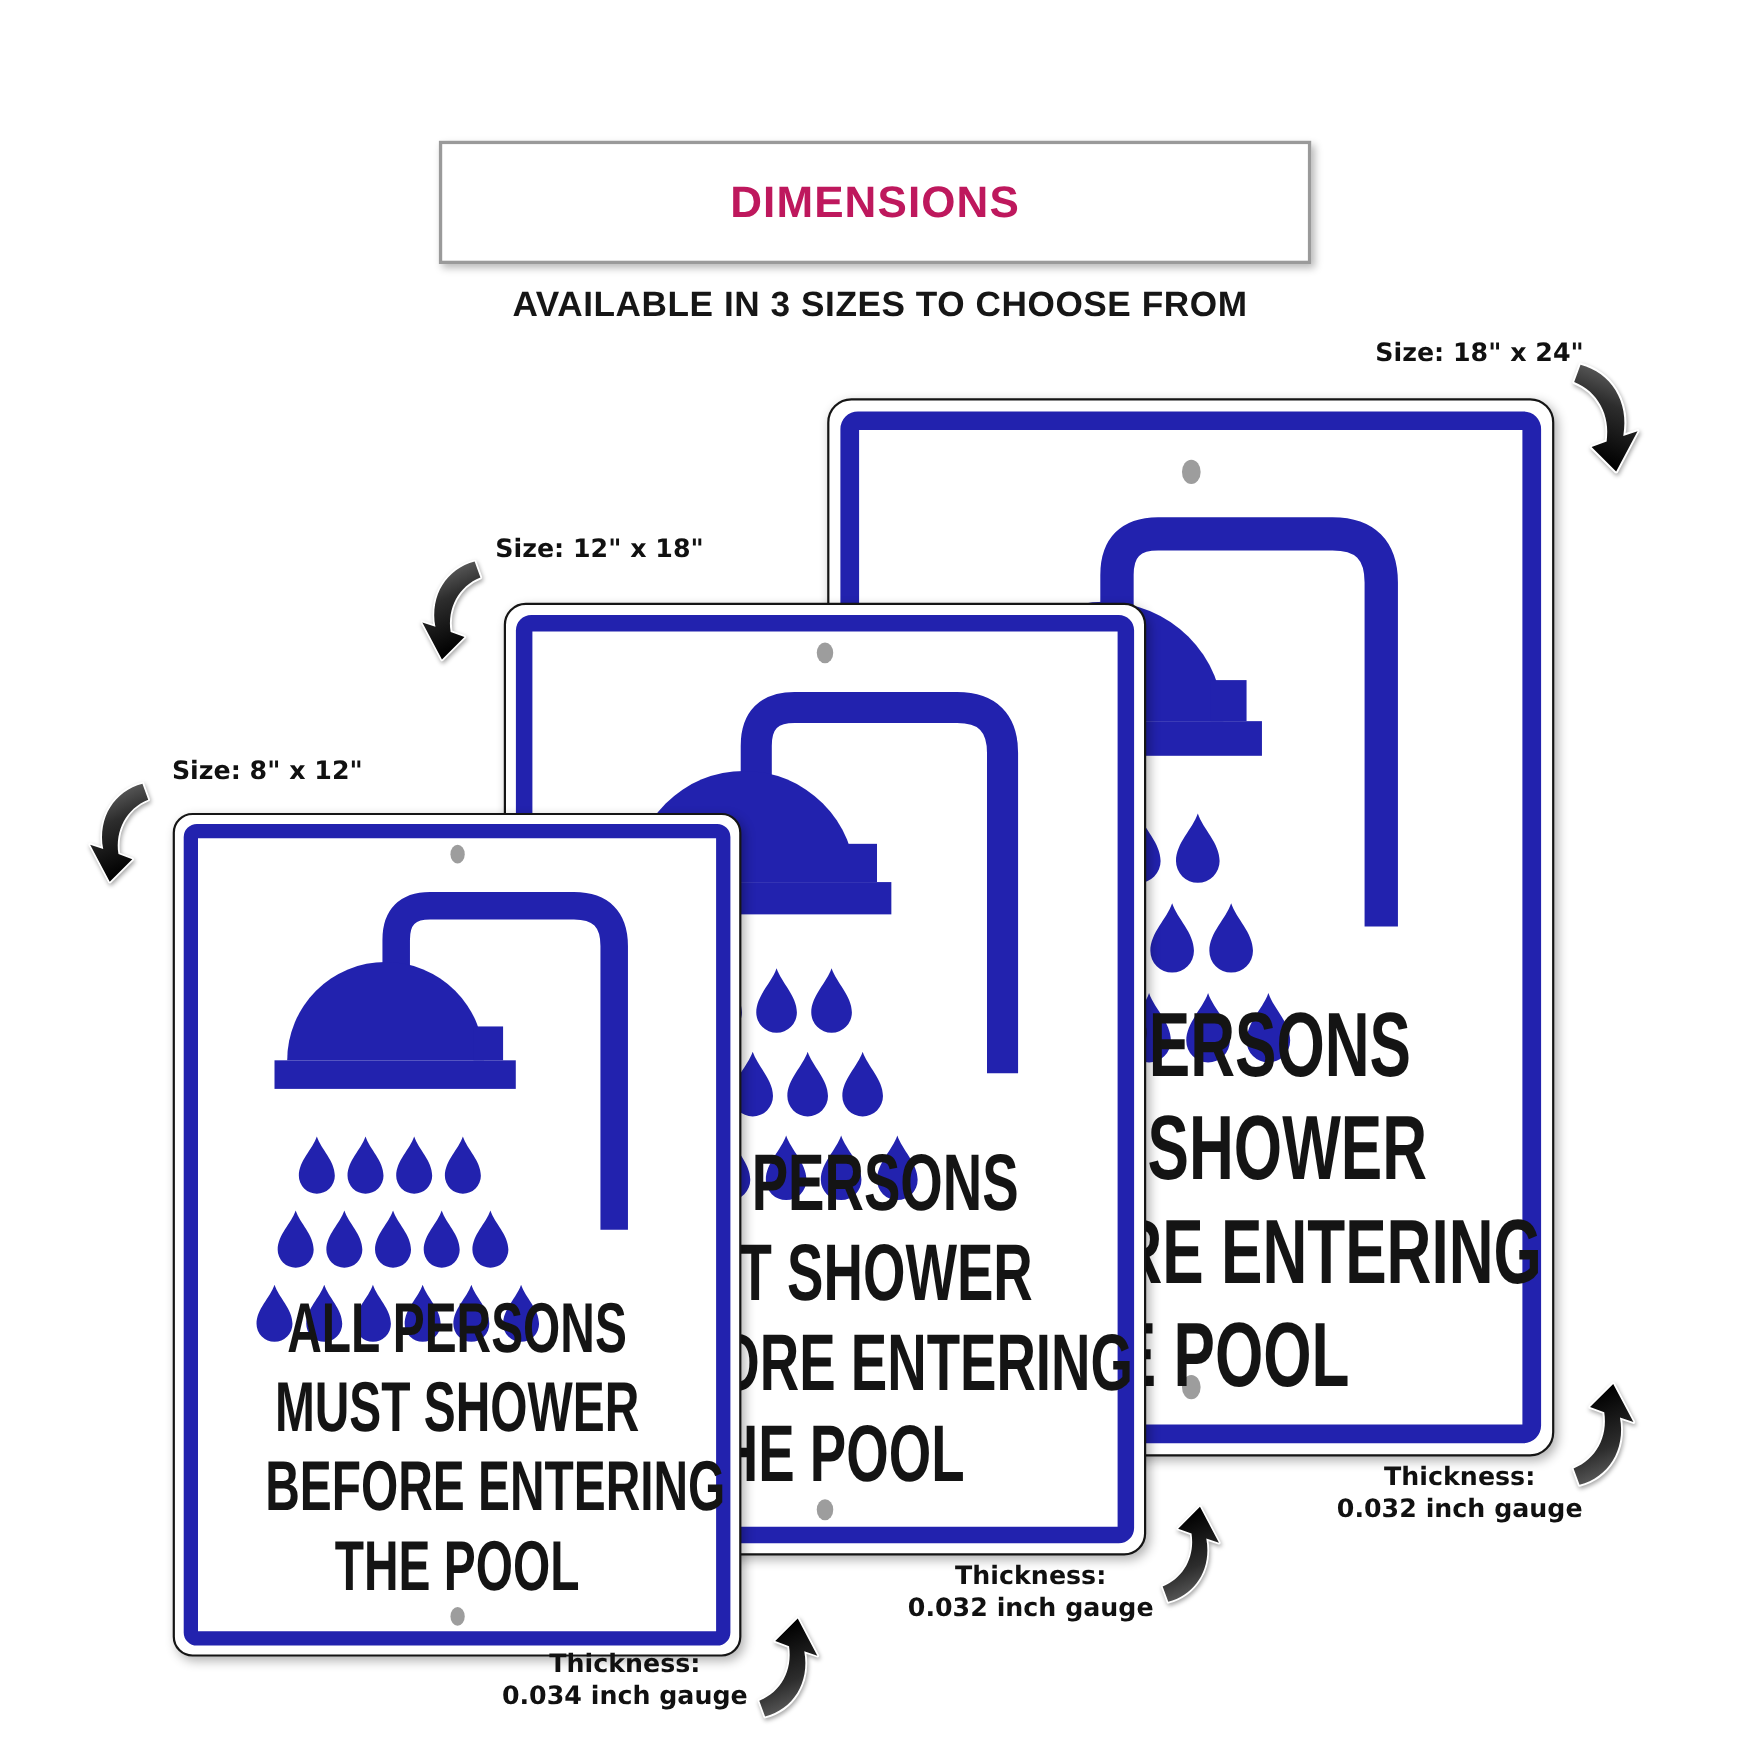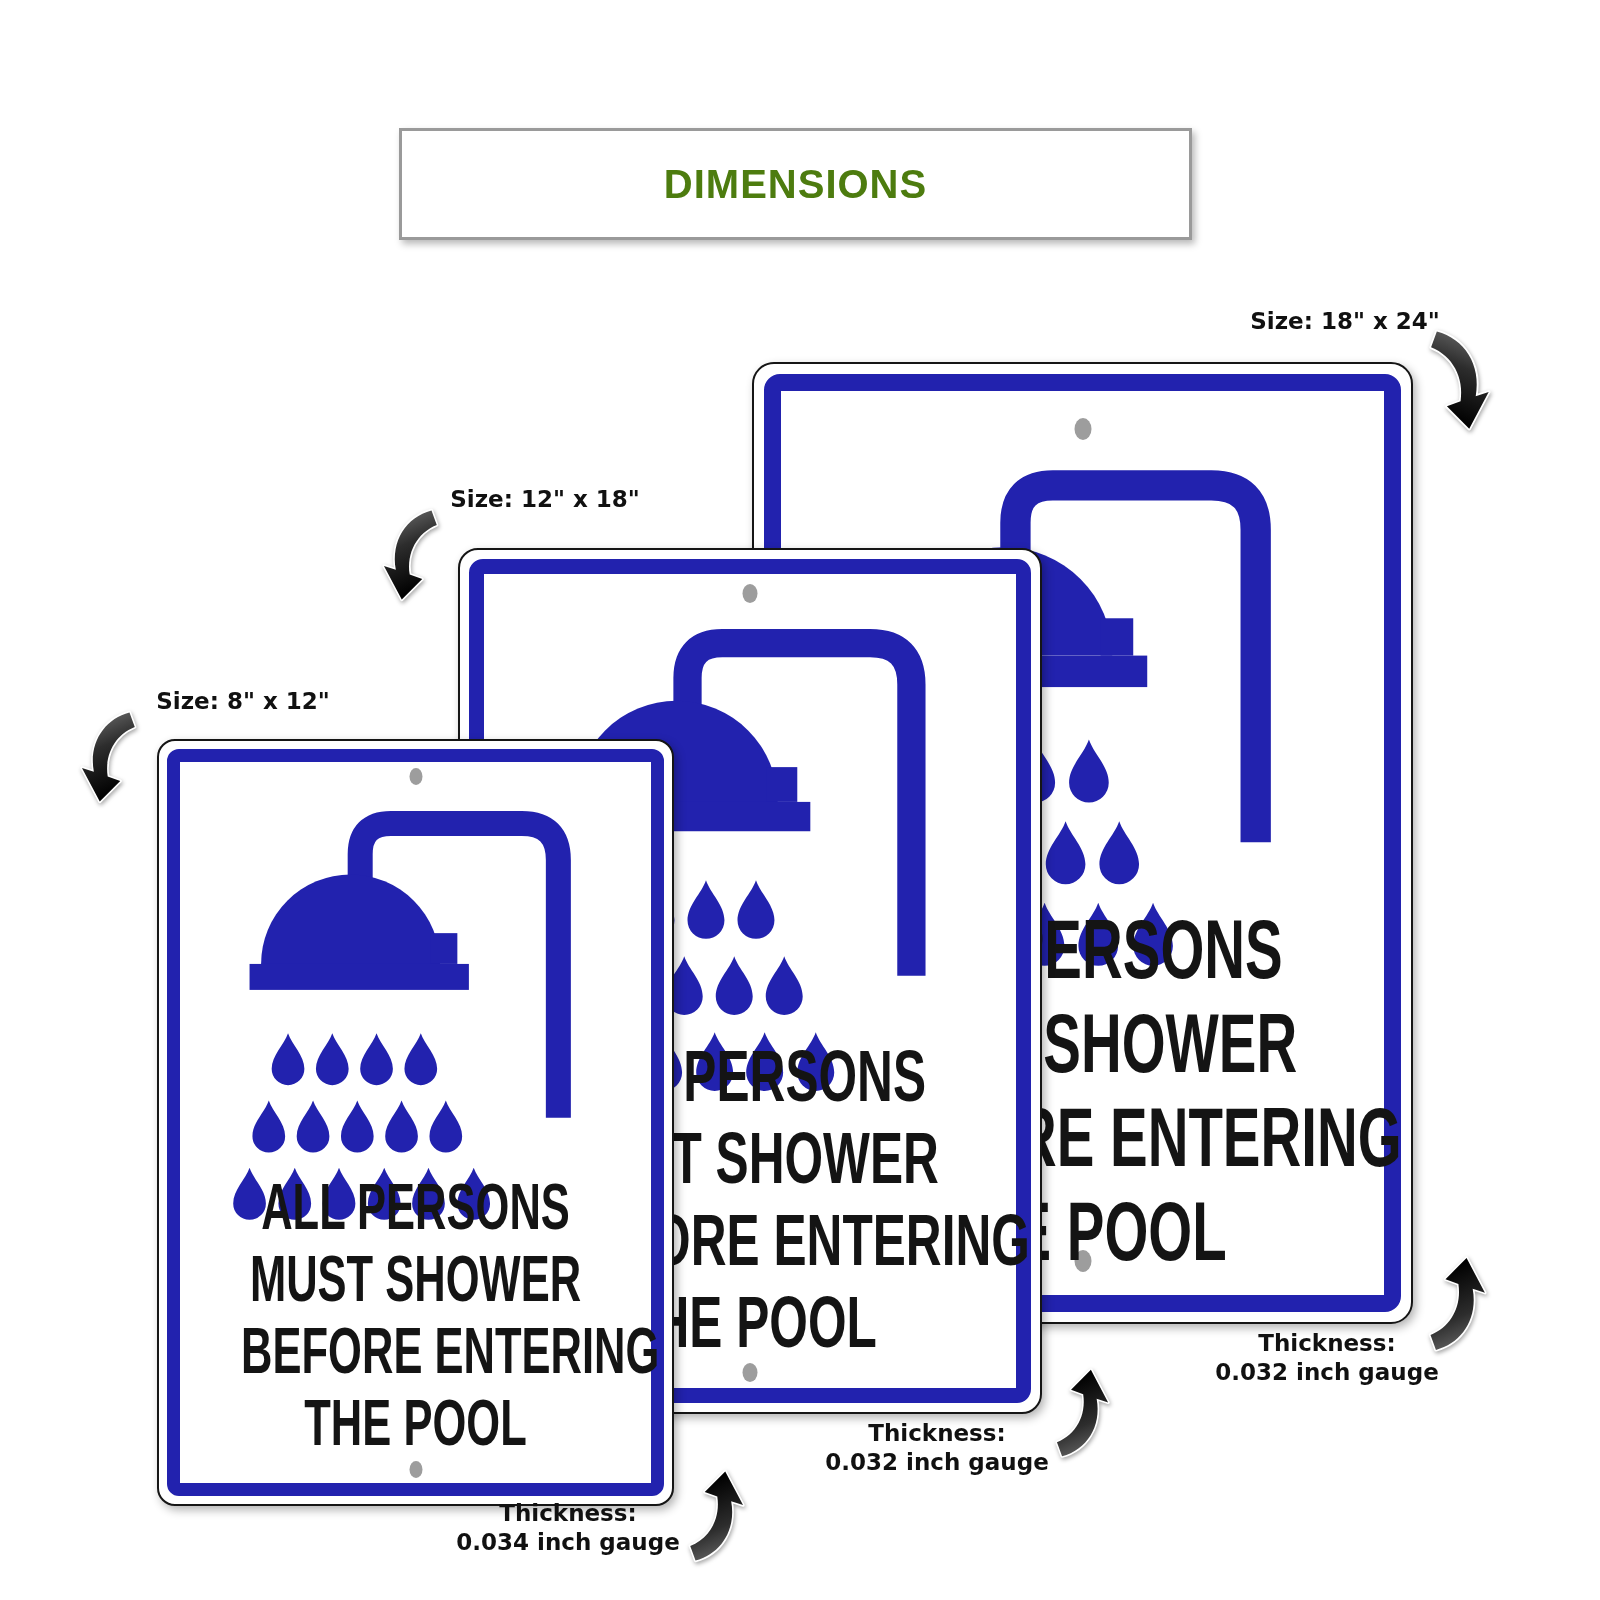--- a/index.html
+++ b/index.html
@@ -4,21 +4,21 @@
 <style>
   html,body { margin:0; padding:0; background:#ffffff; }
   #canvas { position:relative; width:1600px; height:1600px; background:#ffffff; overflow:hidden;
             font-family:"DejaVu Sans", sans-serif; }
 
   
   .header-box { position:absolute; left:399px; top:128px; width:787px; height:106px;
                 background:#fff; border:3px solid #9a9a9a; box-shadow:3px 4px 7px rgba(0,0,0,0.28);
                 display:flex; align-items:center; justify-content:center; }
   .header-title { font-family:"Liberation Sans", sans-serif; font-weight:bold; font-size:40px;
-                  letter-spacing:1px; color:#4d7c0f; }
+                  letter-spacing:1px; color:#be185d; }
   .subtitle { position:absolute; left:0; top:258px; width:1600px; text-align:center;
               font-family:"Liberation Sans", sans-serif; font-weight:bold; font-size:32px;
               letter-spacing:0.5px; color:#161616; }
 
   
   .sign { position:absolute; background:#ffffff; border:2px solid #151515; overflow:hidden;
           box-shadow:3px 4px 10px rgba(0,0,0,0.30); }
   .sign--small { left:157px; top:739px; width:513px; height:763px; z-index:3; border-radius:18px; }
   .sign--mid   { left:458px; top:548px; width:580px; height:862px; z-index:2; border-radius:20px; }
   .sign--large { left:752px; top:362px; width:657px; height:958px; z-index:1; border-radius:22px; }
@@ -96,20 +96,21 @@
             <use href="#drop" x="233" y="402"></use>
         </g>
       </g>
       <path id="curved-arrow" d="M78,4 C40,14 16,50 24,94 L6,88 L33,139 L64,108 L45,101 C40,68 56,38 86,26 L78,4 Z" fill="url(#arrowGrad)" stroke="#ffffff" stroke-width="5" stroke-linejoin="round" paint-order="stroke"></path>
     </defs>
   </svg>
 
   <div class="header-box">
     <div class="header-title">DIMENSIONS</div>
   </div>
+  <div class="subtitle">AVAILABLE IN 3 SIZES TO CHOOSE FROM</div>
 
   <div class="sign sign--large">
     <div class="blue-border"></div>
     <div class="hole hole-top"></div>
     <div class="hole hole-bottom"></div>
     <div class="icon-wrap">
       <svg viewBox="0 0 345 460" preserveAspectRatio="xMidYMin meet">
           <use href="#shower-icon"></use>
         </svg>
     </div>

